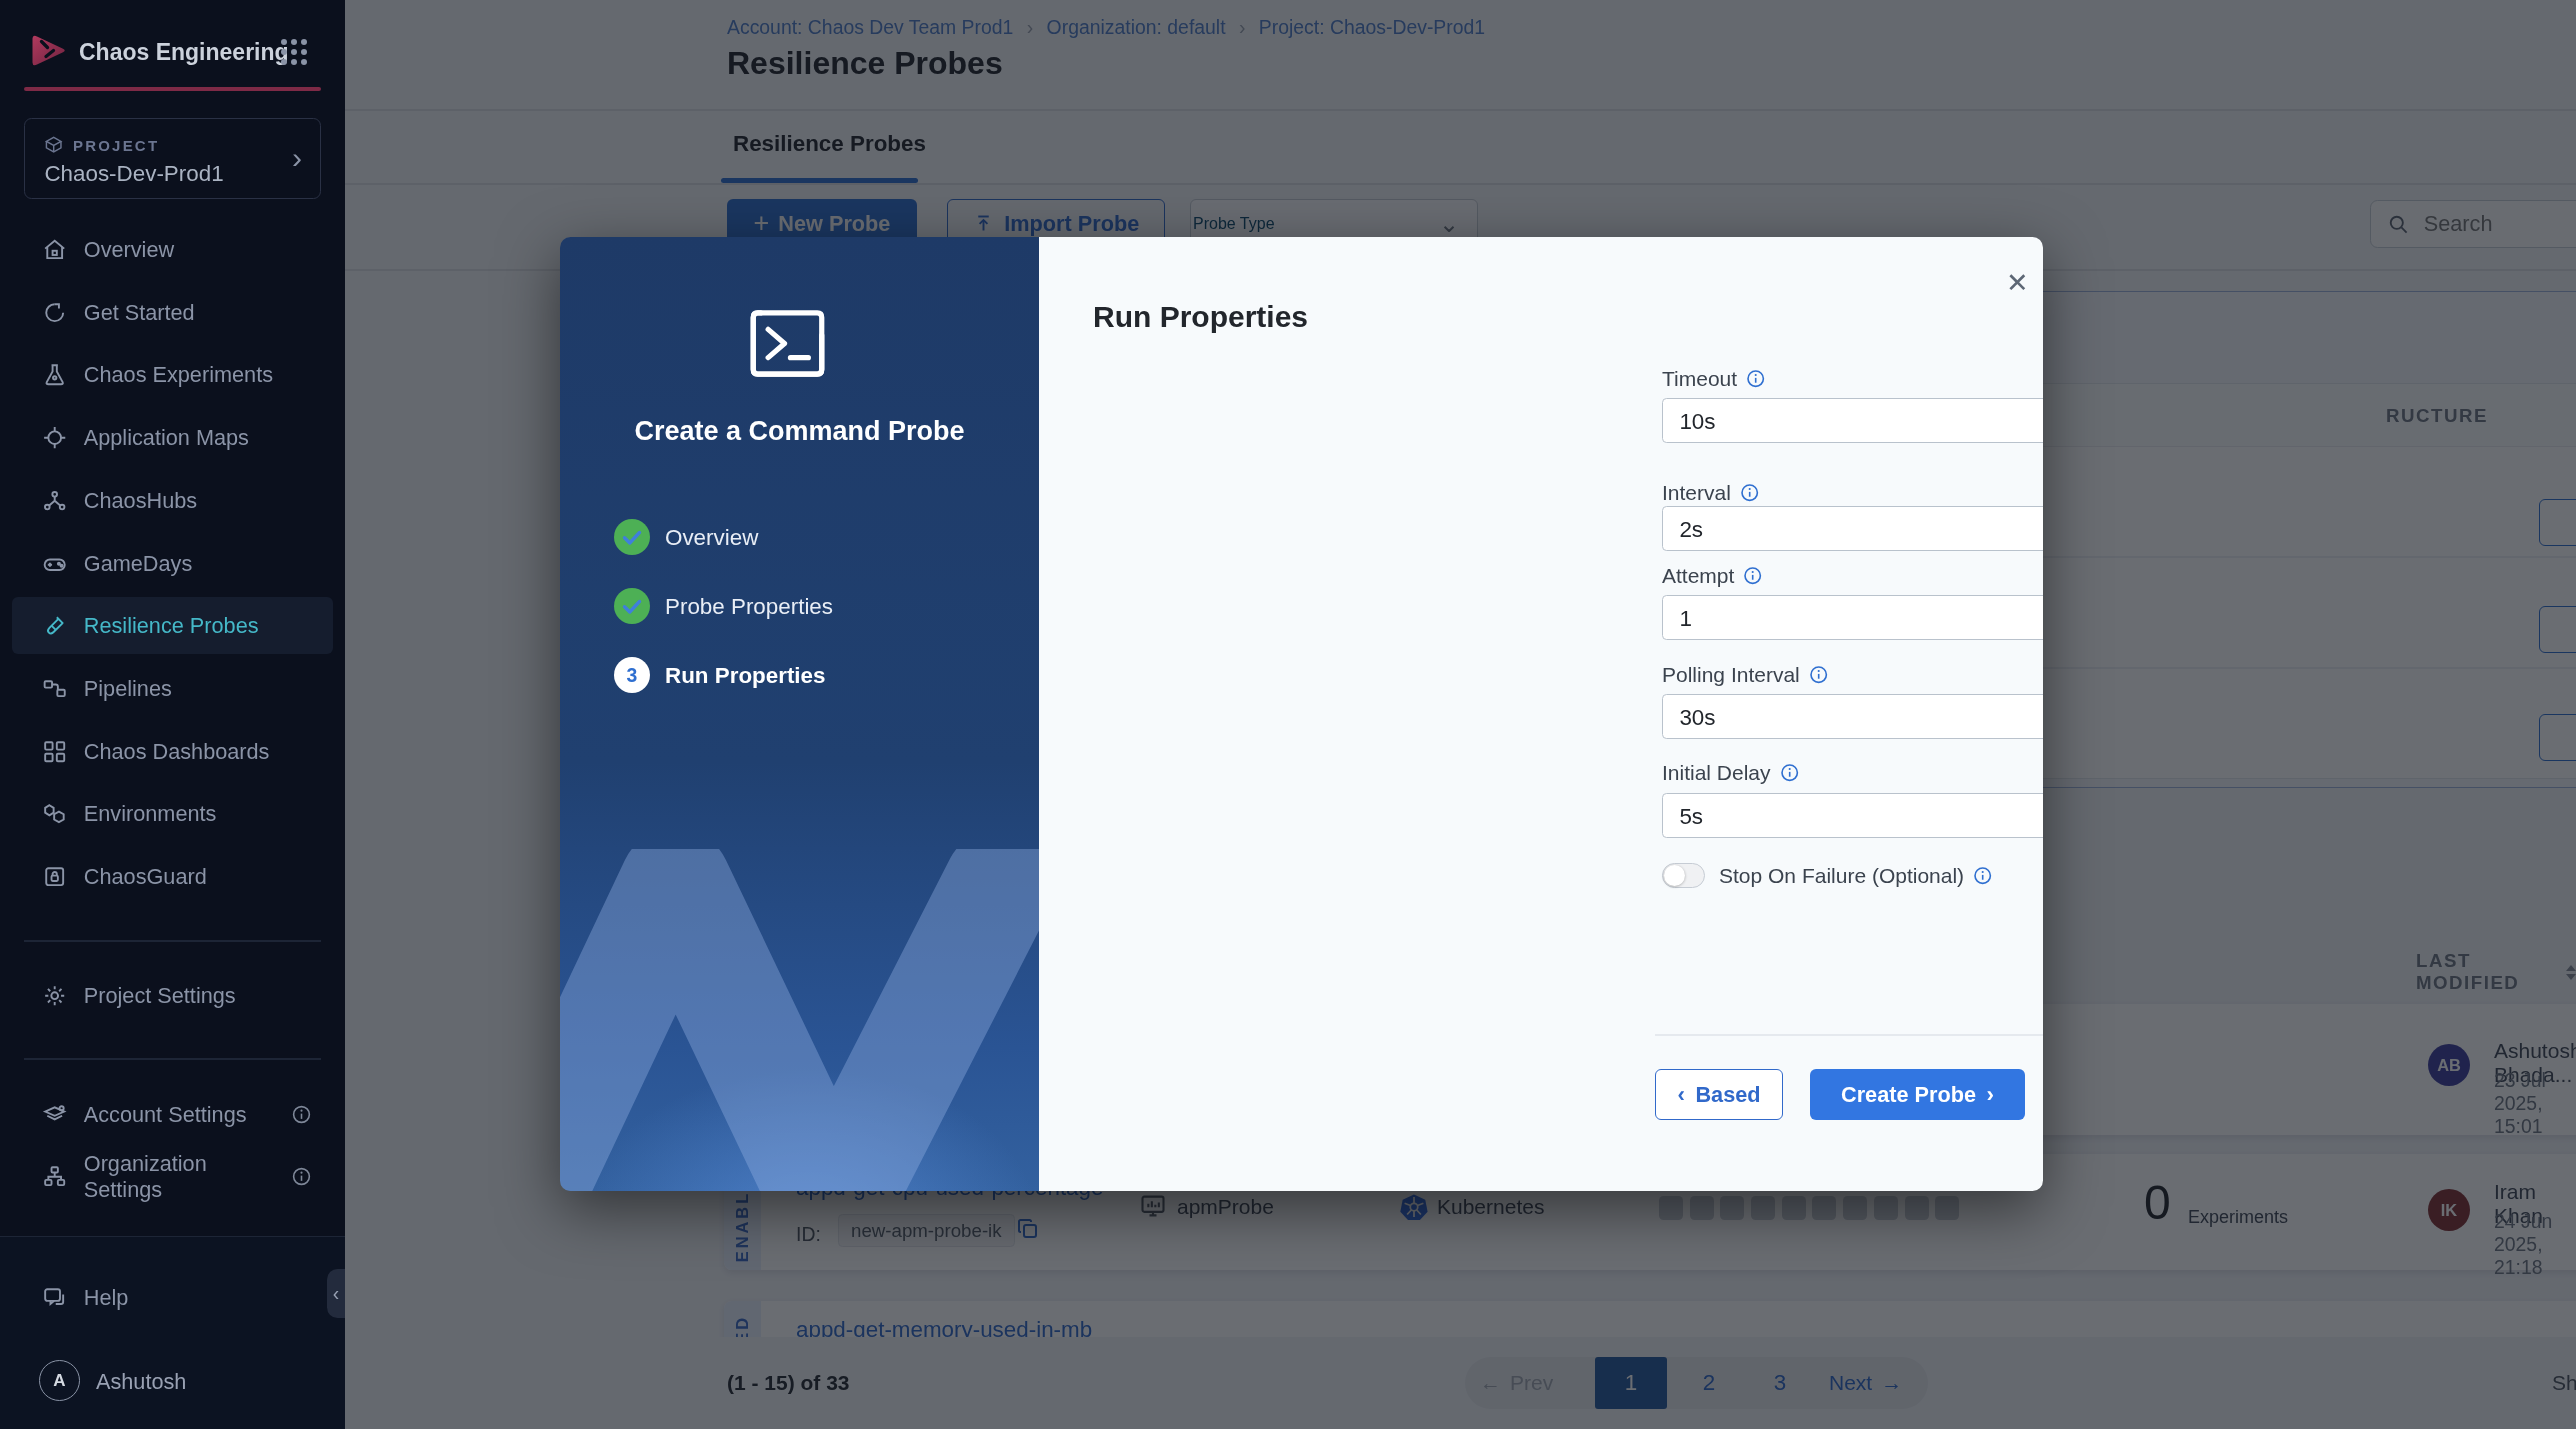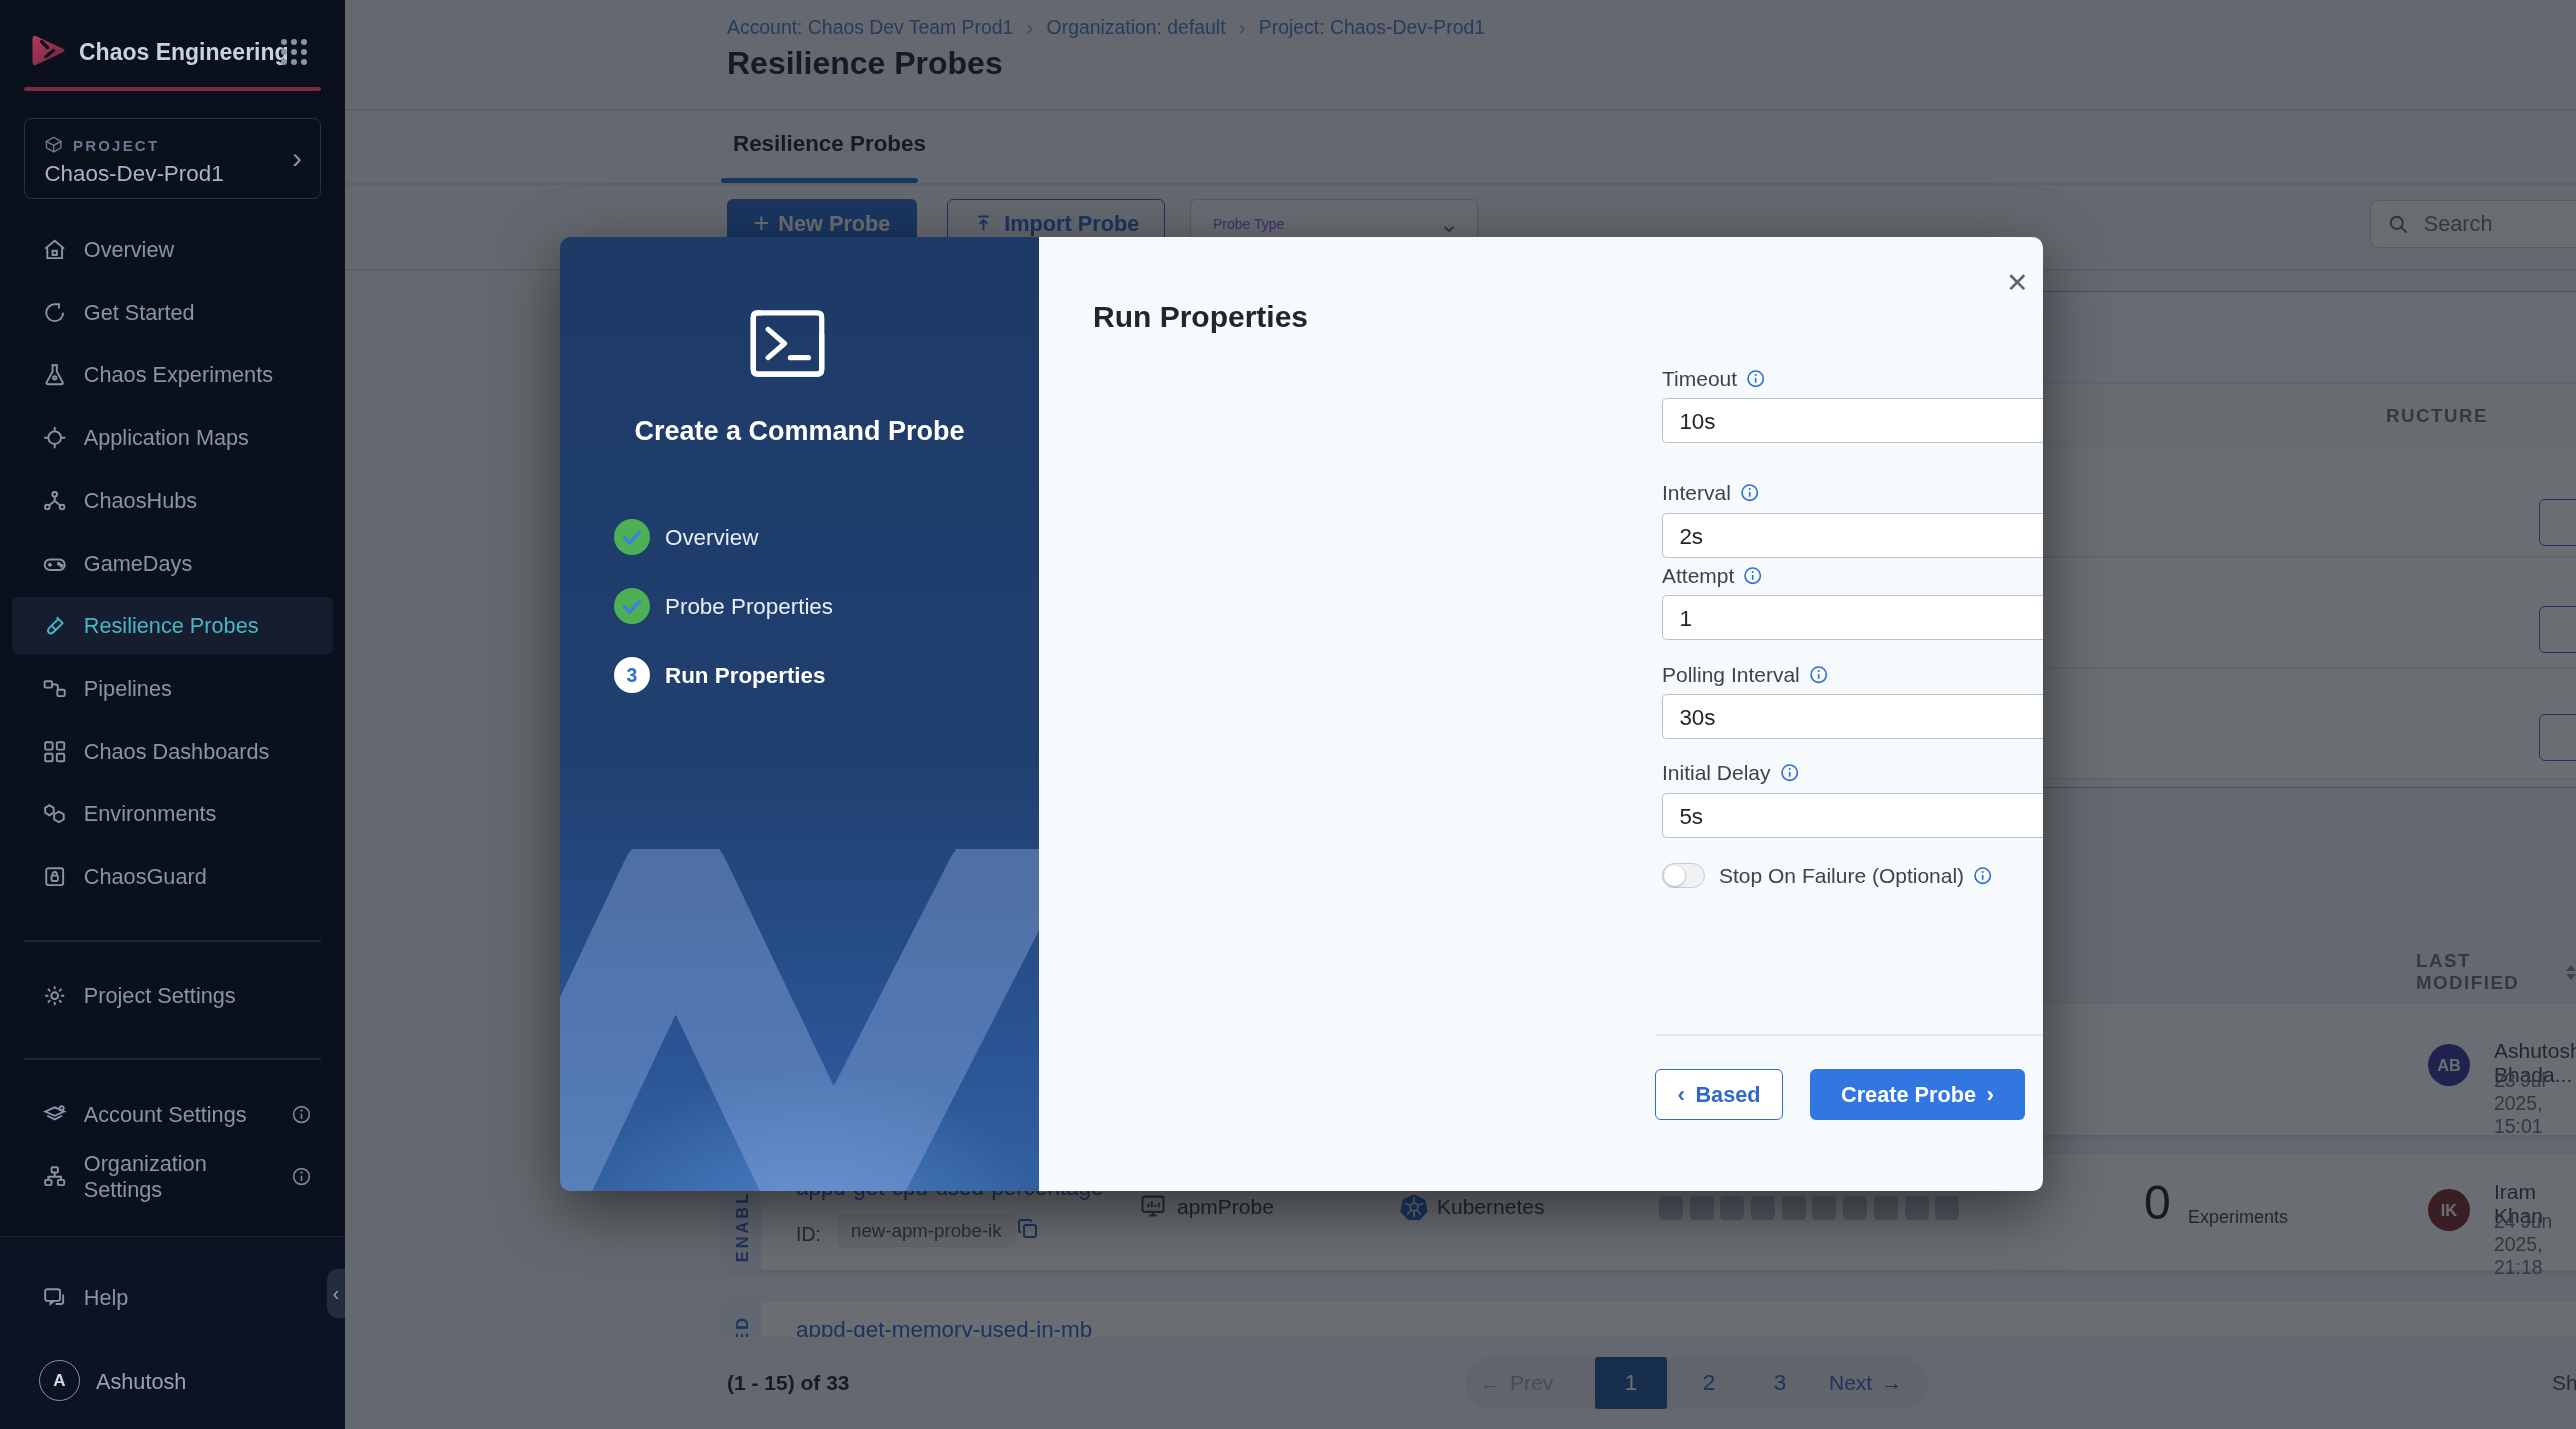--- a/index.html
+++ b/index.html
@@ -255,21 +255,21 @@
     </div>
     <div class="abs" style="left:602px;top:199px;width:218px;height:49px;border:1.9px solid #3169ca;border-radius:6px;box-sizing:border-box;display:flex;align-items:center;justify-content:center;gap:10.5px;cursor:pointer">
       <svg width="21" height="21" viewBox="0 0 24 24" fill="none" stroke="#3169ca" stroke-width="2.2">
           <path d="M6 4 H18"></path>
           <path d="M12 20 V8"></path>
           <path d="M7.5 12.5 L12 8 L16.5 12.5"></path>
         </svg>
       <span style="color:#3169ca;font-size:21.7px;font-weight:600">Import Probe</span>
     </div>
     <div class="abs" style="left:845px;top:199px;width:288px;height:49px;border:1.5px solid #c6ccd4;border-radius:6px;background:#fdfdfe;box-sizing:border-box;display:flex;align-items:center;cursor:pointer">
-      <span style="margin-left:22px;font-size:14px;color:#8b5cf6">Probe Type</span>
+      <span style="margin-left:2px;font-size:16px;color:#0c4a6e">Probe Type</span>
       <span style="margin-left:auto;margin-right:18px;font-size:24px;color:#6e7683">⌄</span>
     </div>
     <div class="abs" style="left:2025px;top:200px;width:378px;height:48px;border:1.5px solid #c6ccd4;border-radius:7.5px;background:#fbfcfd;box-sizing:border-box;display:flex;align-items:center;gap:12px">
       <svg style="margin-left:16.4px" width="22.4" height="22.4" viewBox="0 0 24 24" fill="none" stroke="#5b6370" stroke-width="2">
           <circle cx="10.5" cy="10.5" r="6.5"></circle>
           <path d="M15.5 15.5 L21 21"></path>
         </svg>
       <input style="flex: 1 1 0%; border: none; outline: none; background: transparent; font-family: inherit; font-size: 21.7px; color: rgb(38, 43, 51);" placeholder="Search">
     </div>
 
@@ -476,21 +476,21 @@
       <div class="abs field-input" style="left:623px;top:161px">10s</div>
 
       <div class="abs field-label" style="left:623px;top:244px">
         <span>Interval</span>
         <svg width="19.4" height="19.4" viewBox="0 0 24 24" fill="none" stroke="#2f6fd0" stroke-width="2">
             <circle cx="12" cy="12" r="9.5"></circle>
             <path d="M12 11 V17"></path>
             <circle cx="12" cy="7.5" r="1.3" fill="#2f6fd0" stroke="none"></circle>
           </svg>
       </div>
-      <div class="abs field-input" style="left:623px;top:276px">2s</div>
+      <div class="abs field-input" style="left:623px;top:269px">2s</div>
 
       <div class="abs field-label" style="left:623px;top:327px">
         <span>Attempt</span>
         <svg width="19.4" height="19.4" viewBox="0 0 24 24" fill="none" stroke="#2f6fd0" stroke-width="2">
             <circle cx="12" cy="12" r="9.5"></circle>
             <path d="M12 11 V17"></path>
             <circle cx="12" cy="7.5" r="1.3" fill="#2f6fd0" stroke="none"></circle>
           </svg>
       </div>
       <div class="abs field-input" style="left:623px;top:358px">1</div>

